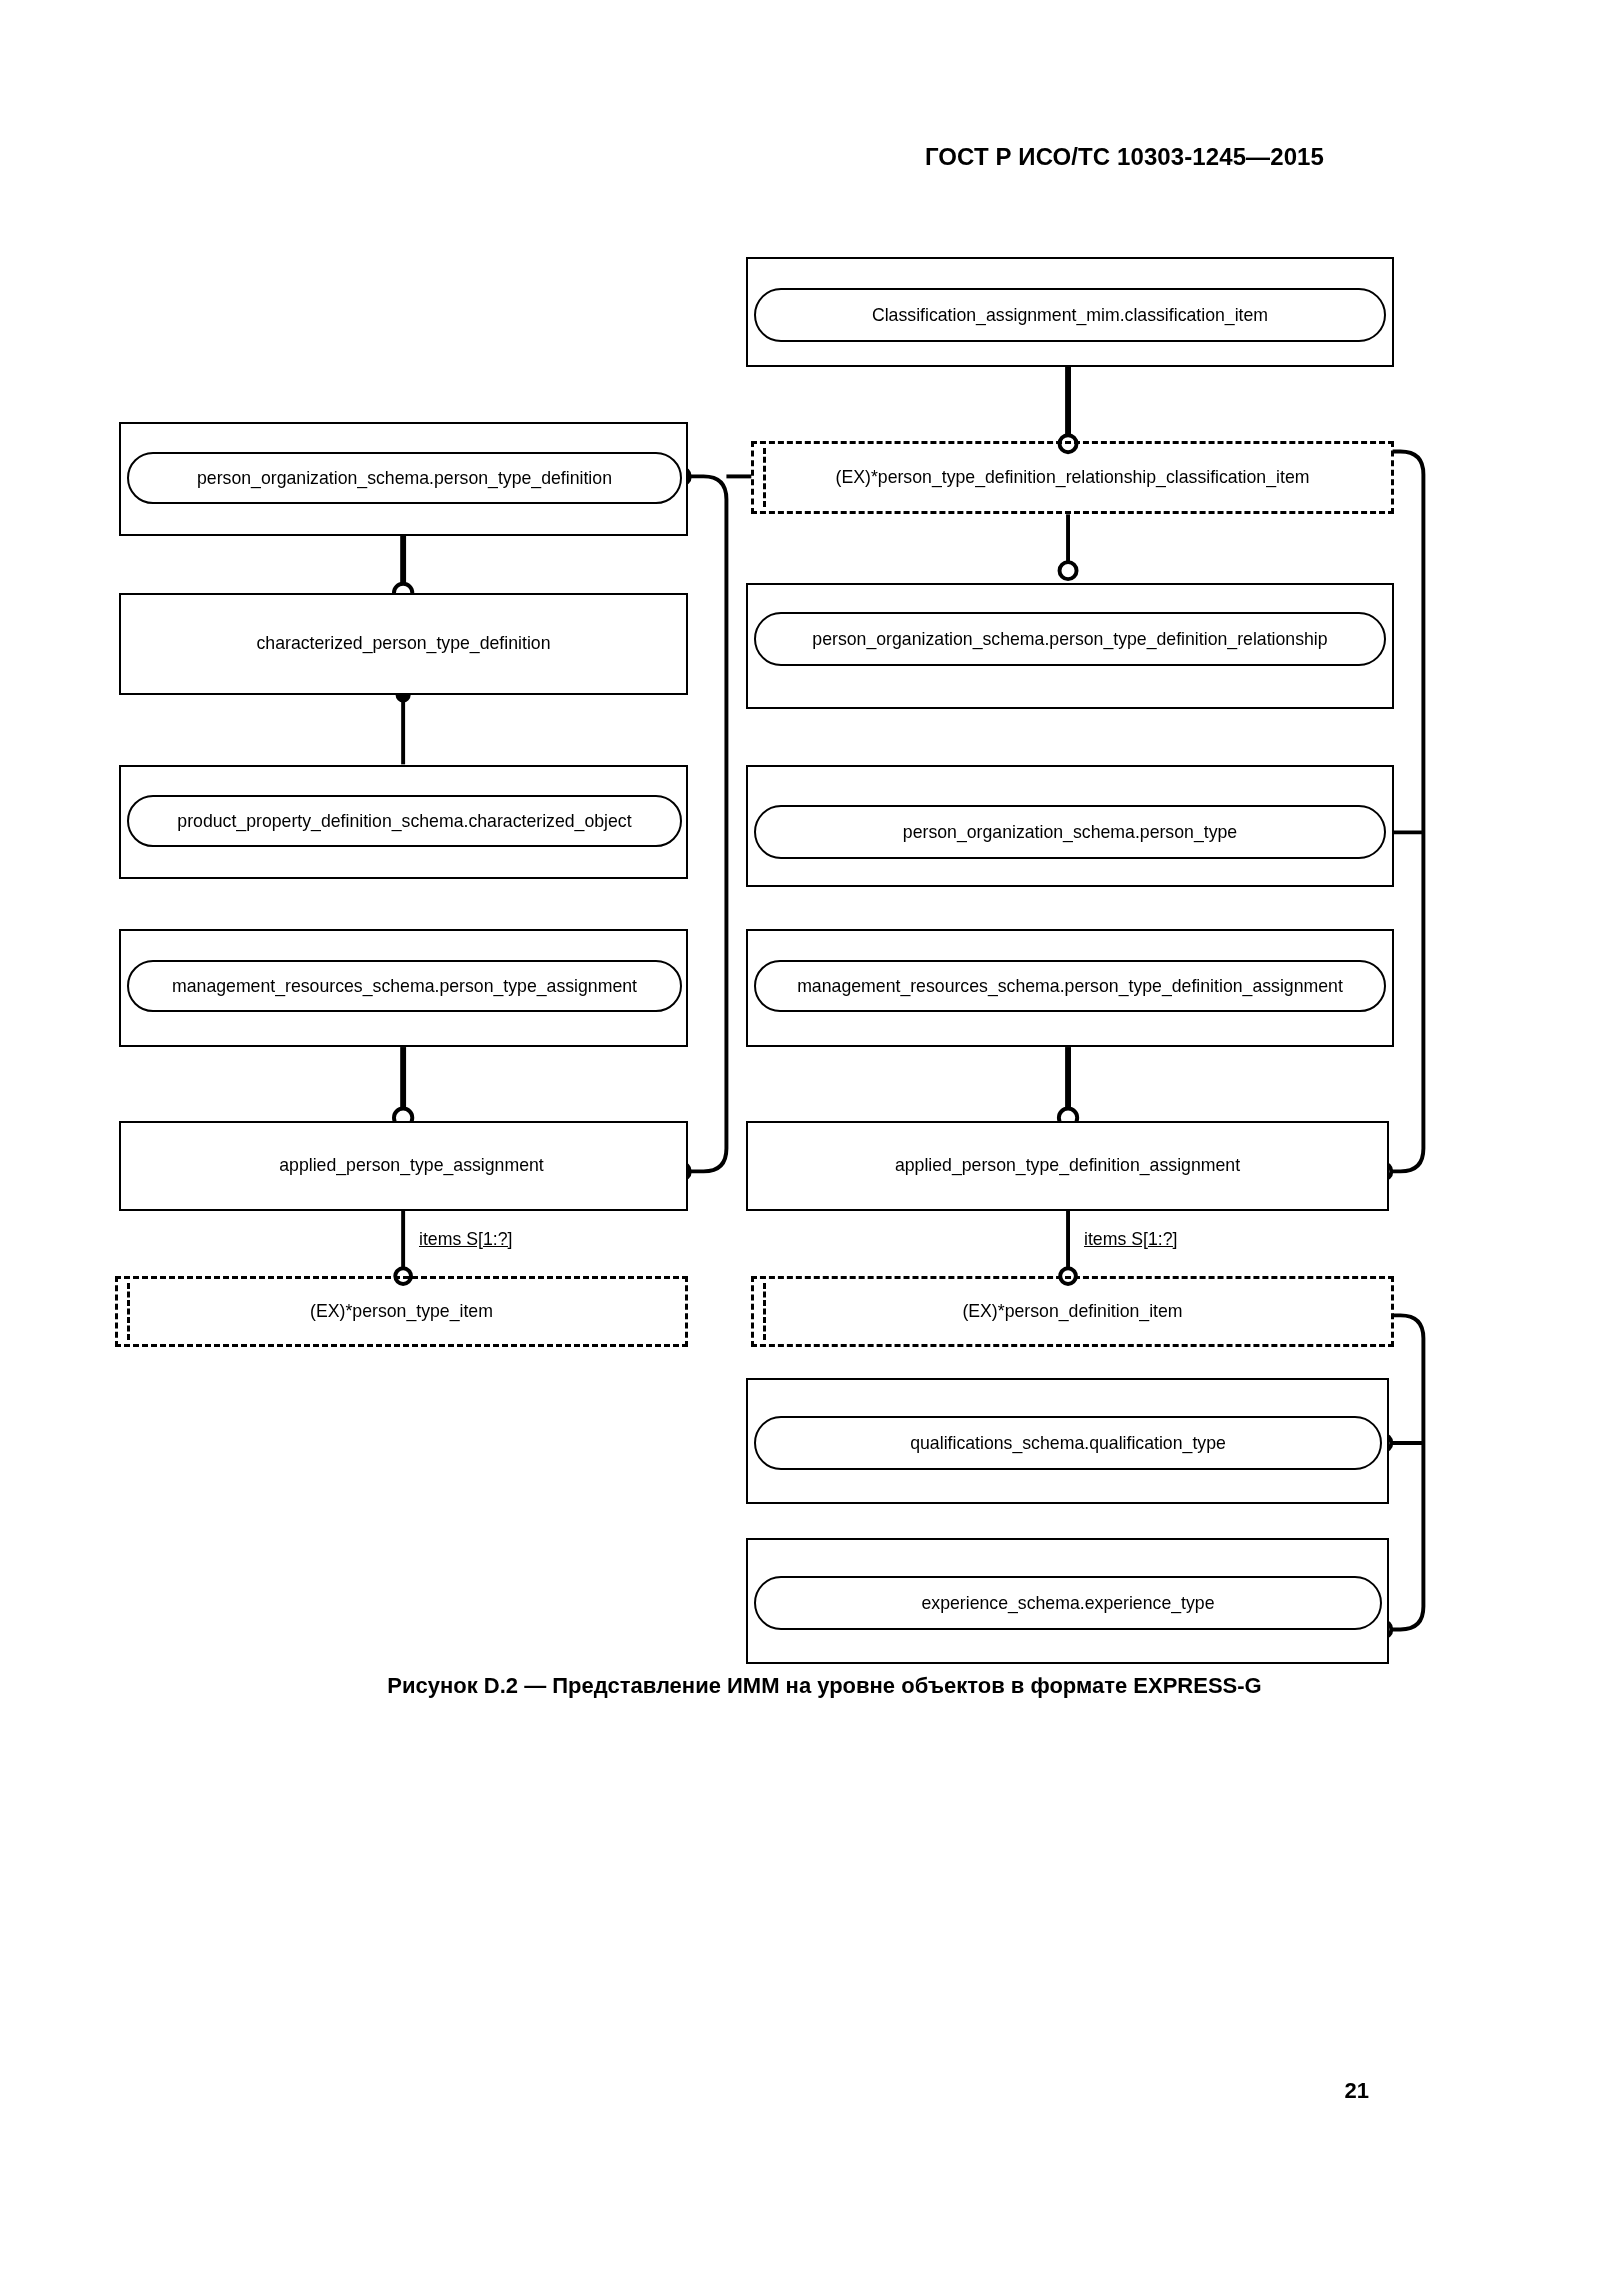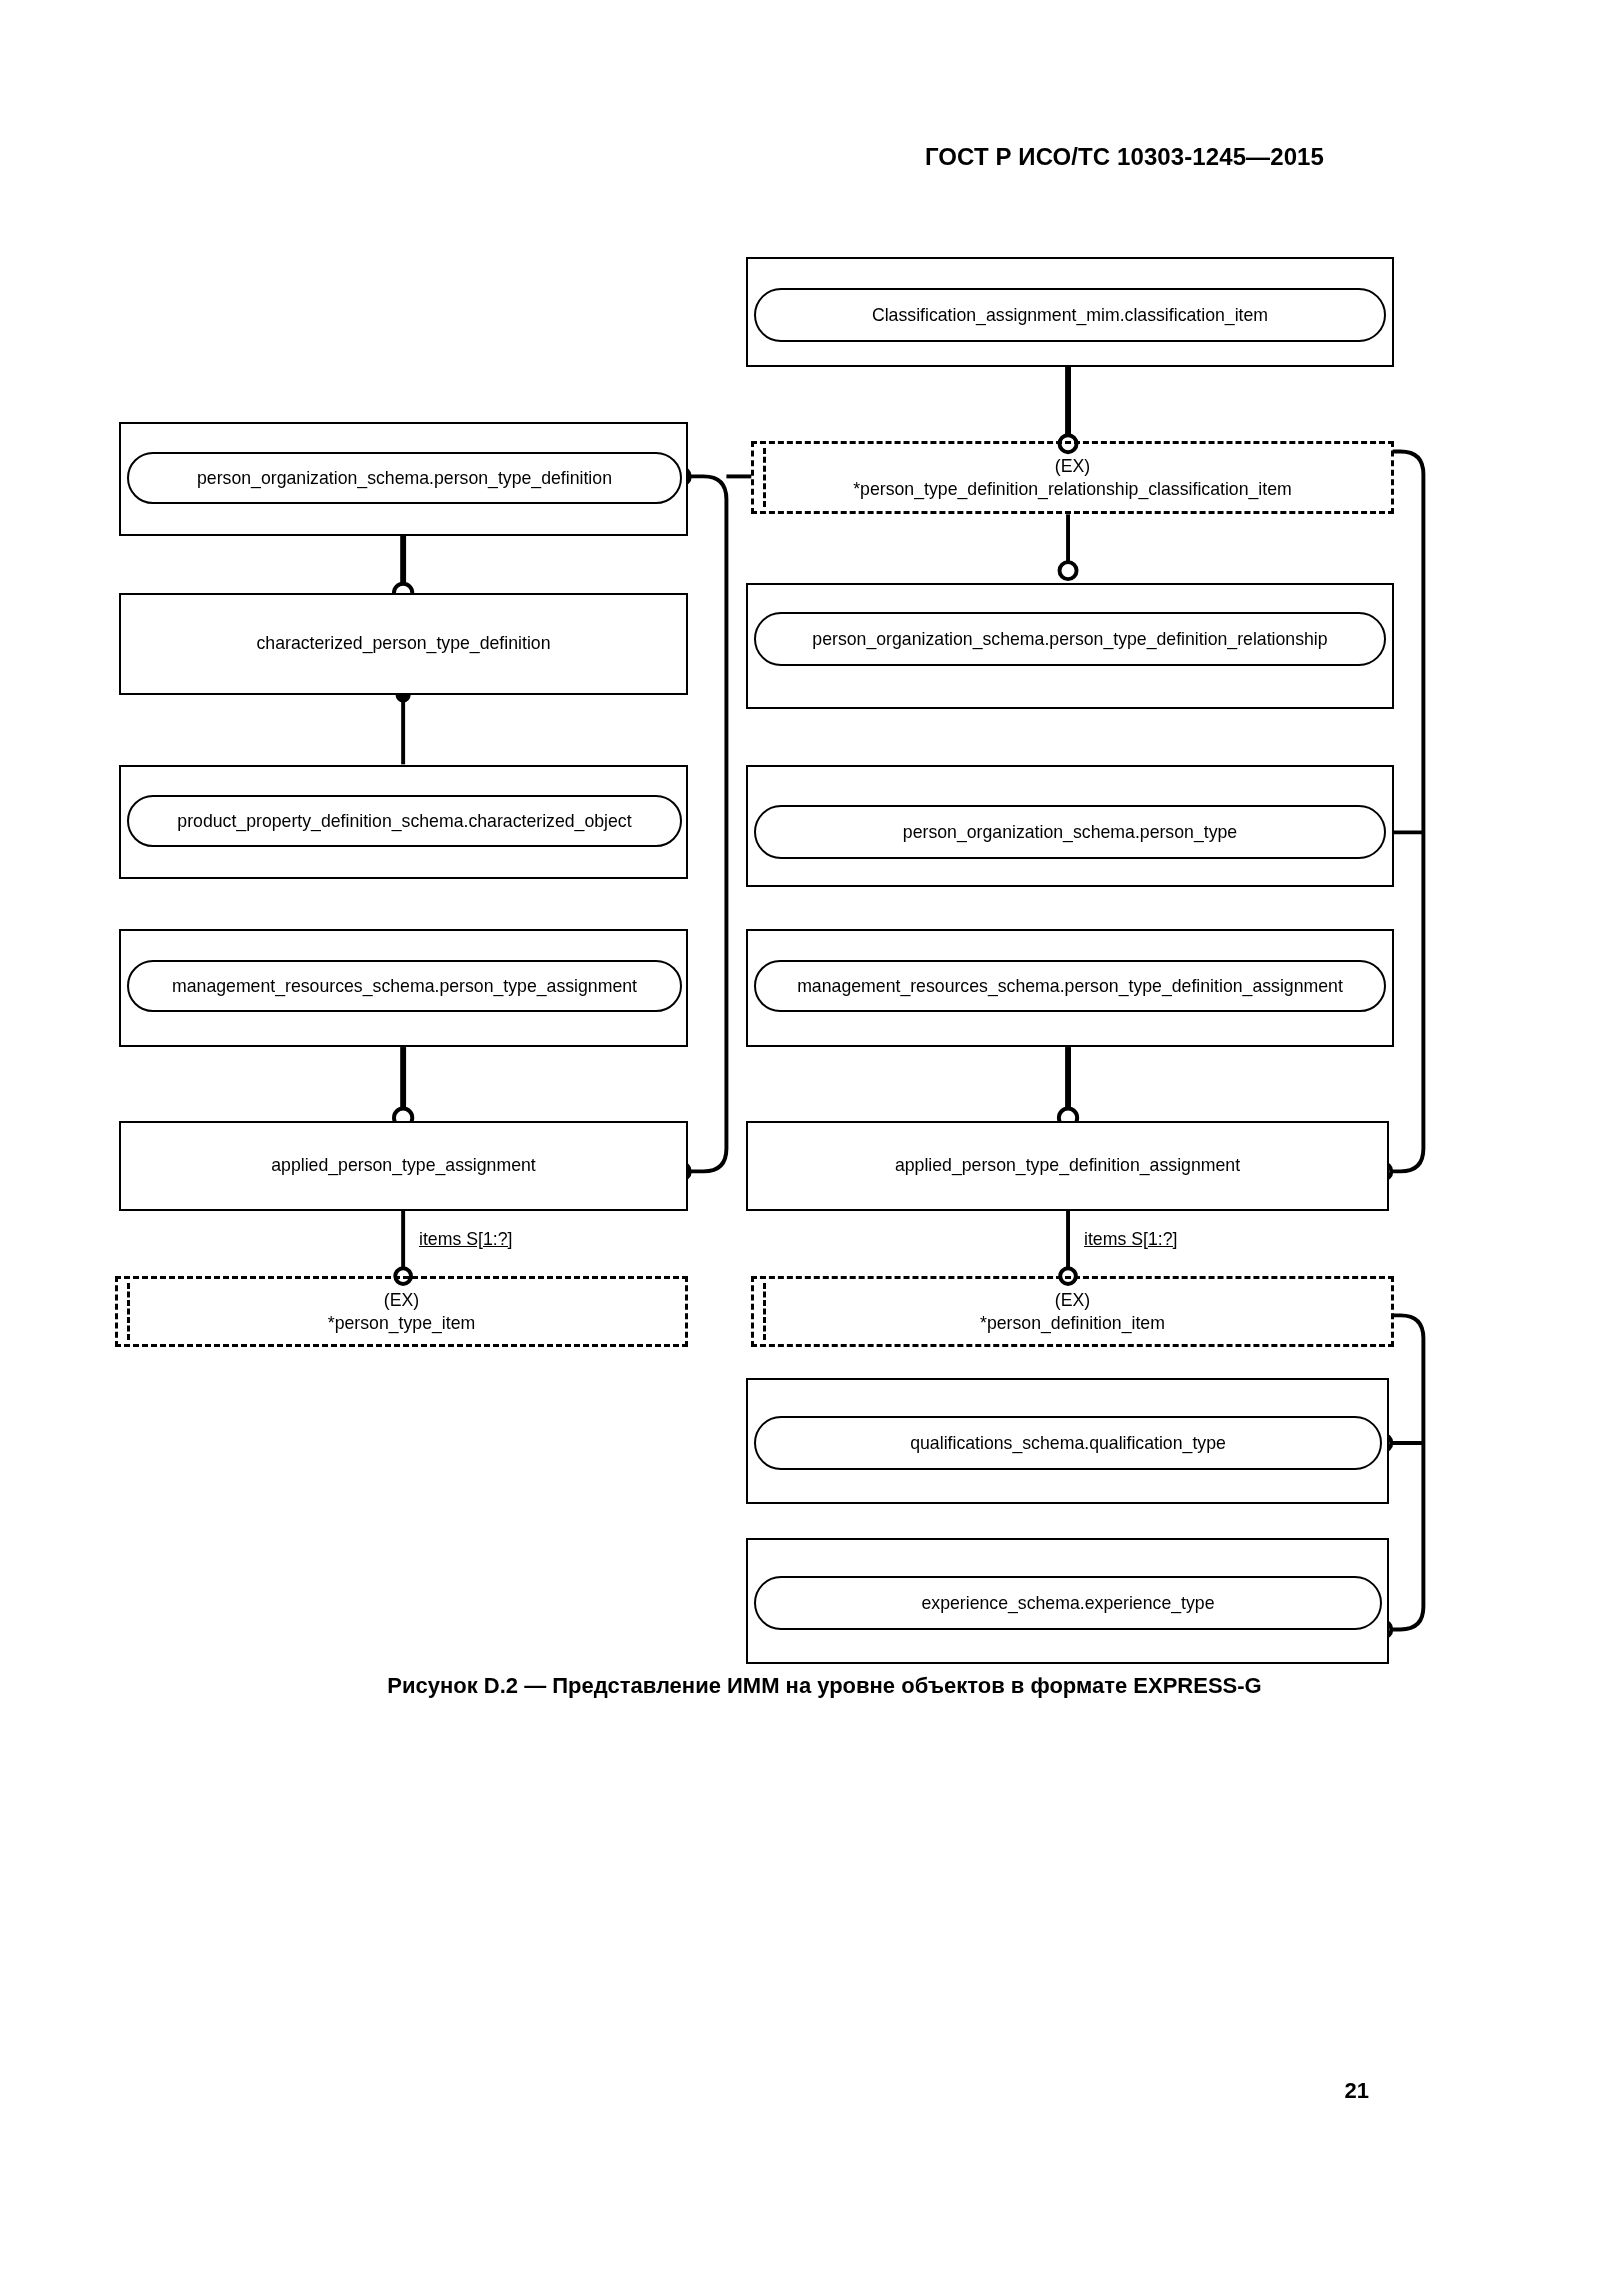--- a/index.html
+++ b/index.html
@@ -110,21 +110,21 @@
     font-size: 17.7px;
     line-height: 1.2;
     white-space: nowrap;
     pointer-events: none;
     border-radius: 16px;
   }
   
   .ex-label {
     position: absolute;
     display: flex;
-    flex-direction: column;
+    flex-direction: row;
     align-items: center;
     justify-content: center;
     text-align: center;
     font-size: 17.7px;
     line-height: 1.28;
     white-space: nowrap;
   }
 
   
   .edge-label {
@@ -244,21 +244,21 @@
     <div class="capsule" style="left:127px; top:960px; width:555px; height:52px;">
       <span class="label">management_resources_schema.person_type_assignment</span>
     </div>
 
     <div class="exg-box solid" style="left:746px; top:929px; width:648px; height:118px;"></div>
     <div class="capsule" style="left:754px; top:960px; width:632px; height:52px;">
       <span class="label">management_resources_schema.person_type_definition_assignment</span>
     </div>
 
     <div class="exg-box solid" style="left:119px; top:1121px; width:569px; height:90px;"></div>
-    <div class="entity-label" style="left:119px; top:1121px; width:569px; height:90px;">applied_person_type_assignment</div>
+    <div class="entity-label" style="left:119px; top:1121px; width:569px; height:90px;padding-left:8px;">applied_person_type_assignment</div>
 
     <div class="exg-box solid" style="left:746px; top:1121px; width:643px; height:90px;"></div>
     <div class="entity-label" style="left:746px; top:1121px; width:643px; height:90px;">applied_person_type_definition_assignment</div>
 
     <div class="edge-label" style="left:419px; top:1229px;">items S[1:?]</div>
     <div class="edge-label" style="left:1084px; top:1229px;">items S[1:?]</div>
 
     <div class="exg-box dashed" style="left:115px; top:1276px; width:573px; height:71px;"></div>
     <div class="ex-label" style="left:115px; top:1276px; width:573px; height:71px;">
       <span>(EX)</span>

